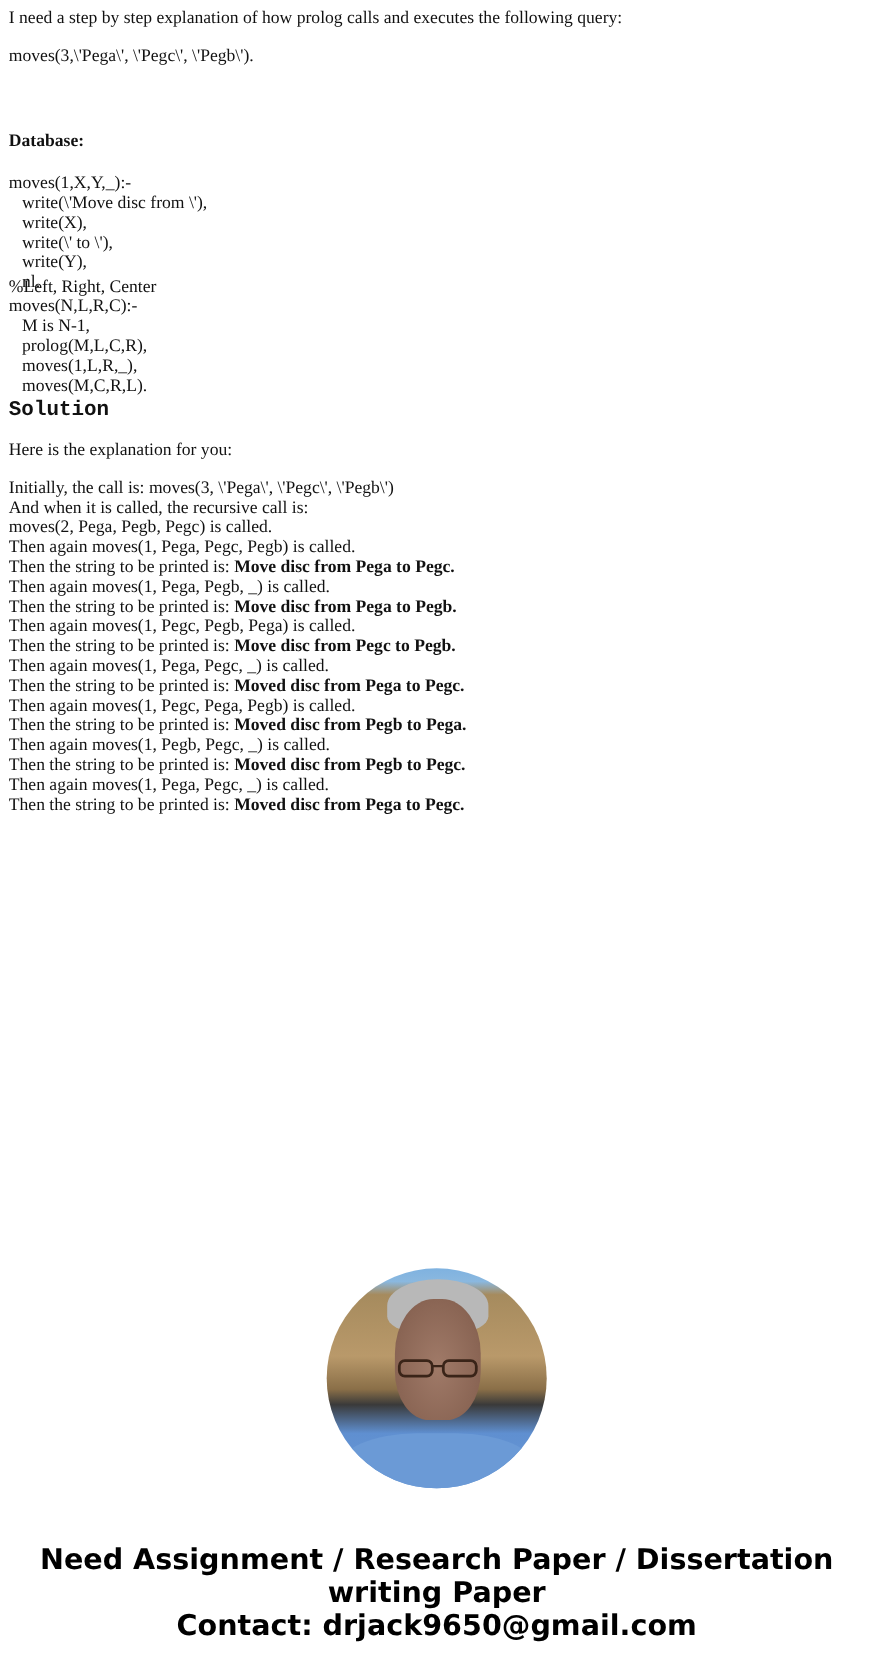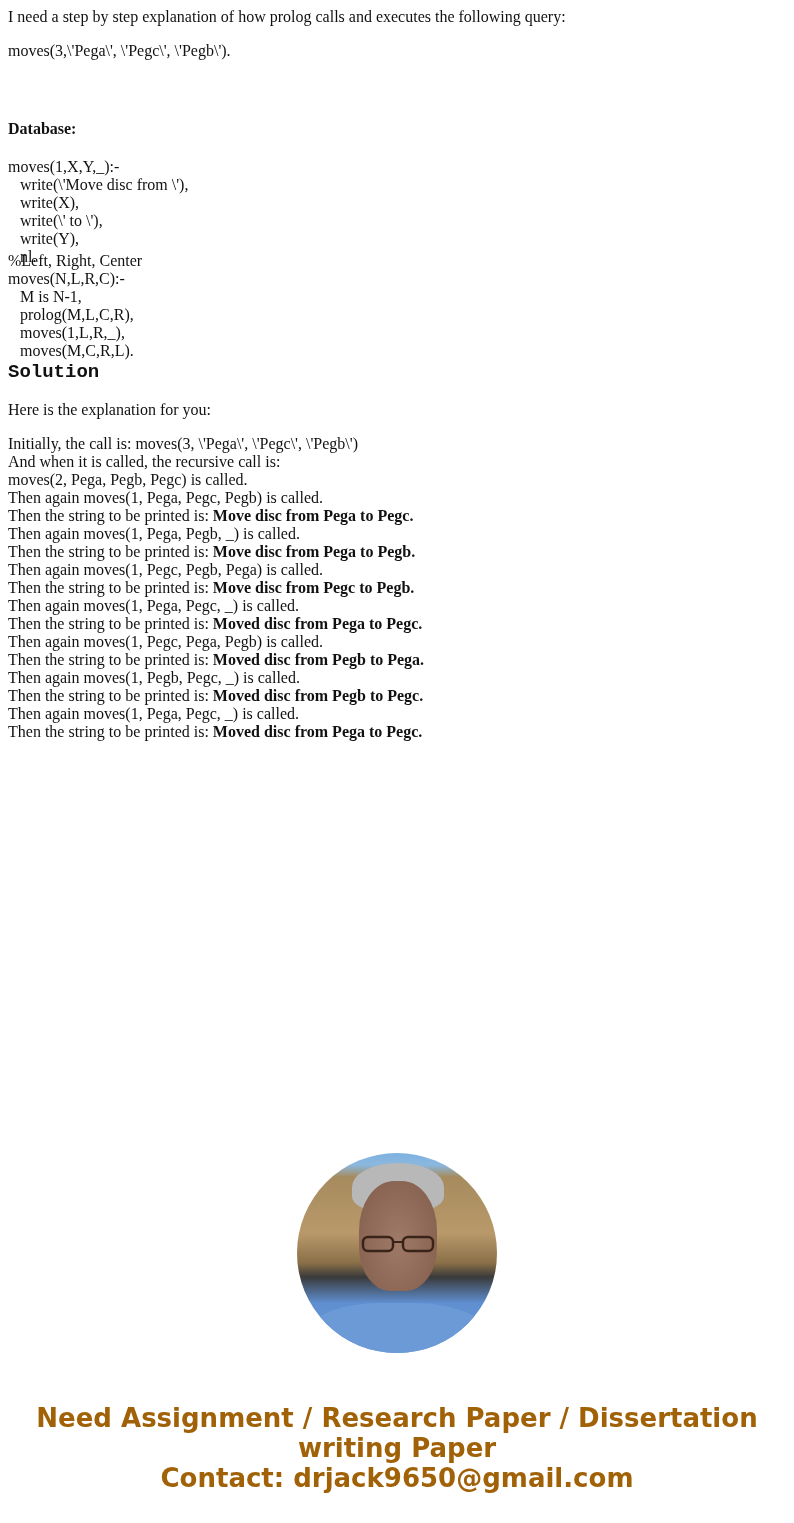--- a/index.html
+++ b/index.html
@@ -36,21 +36,21 @@
     border-radius: 50% 50% 30% 30%; background: #b8b8b8;
   }
   .glasses { position: absolute; left: 64px; top: 82px; width: 74px; height: 18px; }
   .shirt {
     position: absolute; left: 10px; top: 150px; width: 180px; height: 80px;
     background: #6b9ad6; border-radius: 40% 40% 0 0;
   }
   .footer {
     position: absolute; left: 0; top: 1403px; width: 794px; text-align: center;
     font-family: "DejaVu Sans", sans-serif; font-weight: bold; font-size: 26px;
-    line-height: 30px; color: #a16207;
+    line-height: 30px; color: #000000;
   }
 </style>
 </head>
 <body>
 
 <div class="content">
   <p class="q1">I need a step by step explanation of how prolog calls and executes the following query:</p>
   <p class="q2">moves(3,\'Pega\', \'Pegc\', \'Pegb\').</p>
   <p class="db-label">Database:</p>
 

